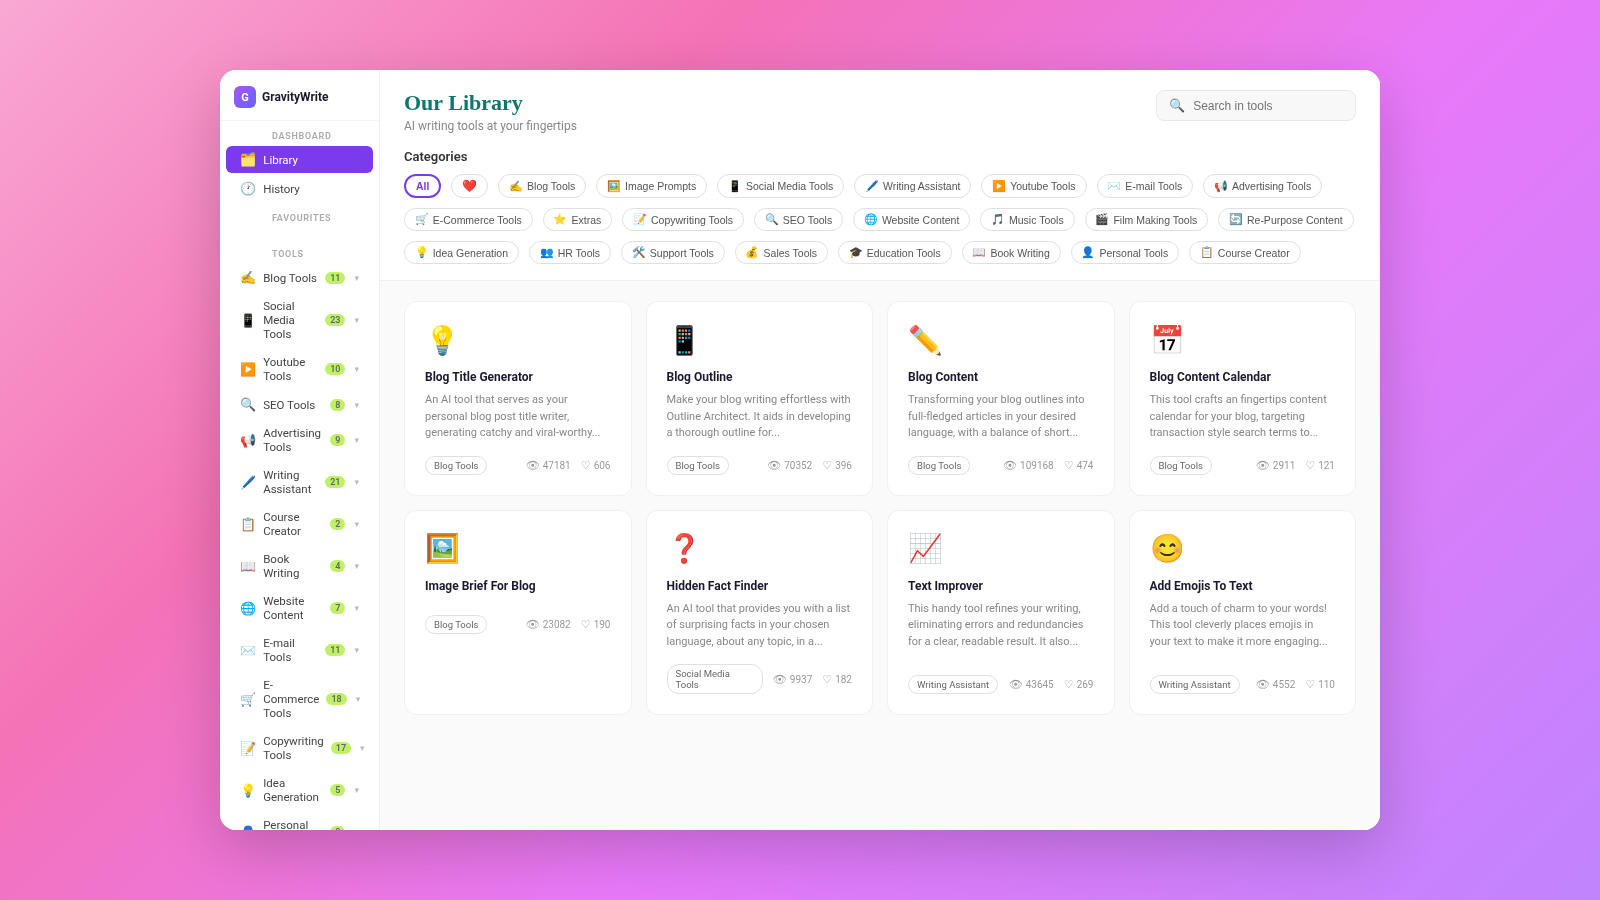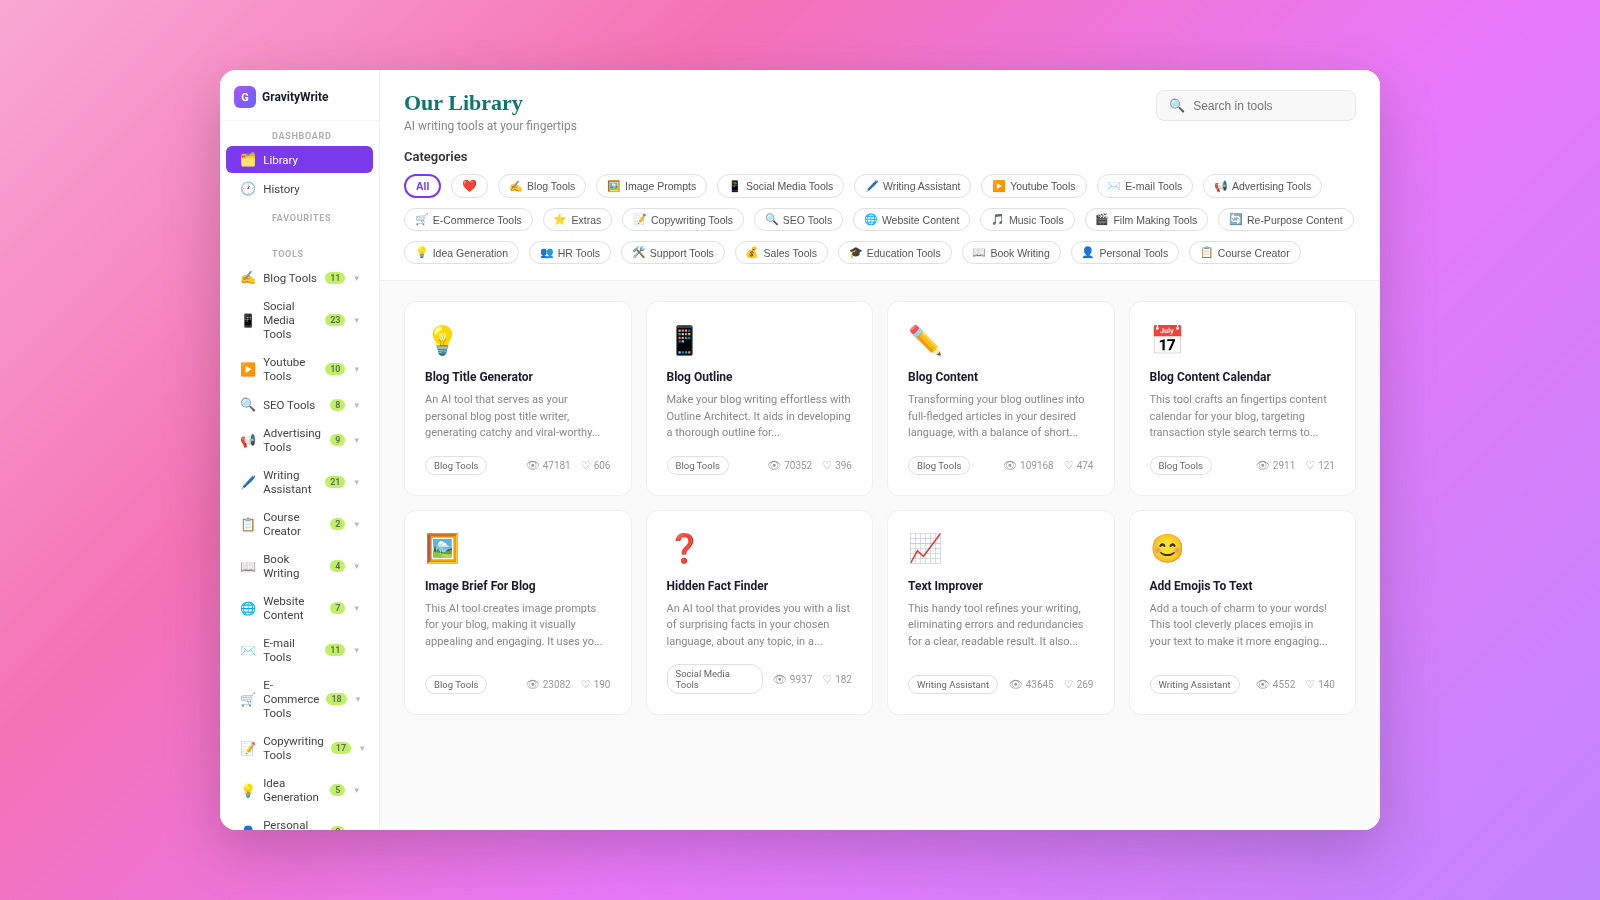--- a/index.html
+++ b/index.html
@@ -501,21 +501,20 @@
                 <span class="stat-icon">♡</span>
                 <span>121</span>
               </span>
             </div>
           </div>
         </div>
 
         <div class="card">
           <div class="card-icon">🖼️</div>
           <div class="card-title">Image Brief For Blog</div>
-          <div class="card-desc">This AI tool creates image prompts for your blog, making it visually appealing and engaging. It uses yo...</div>
           <div class="card-footer">
             <span class="card-tag">Blog Tools</span>
             <div class="card-stats">
               <span class="card-stat">
                 <span class="stat-icon">👁</span>
                 <span>23082</span>
               </span>
               <span class="card-stat">
                 <span class="stat-icon">♡</span>
                 <span>190</span>
@@ -568,21 +567,21 @@
           <div class="card-desc">Add a touch of charm to your words! This tool cleverly places emojis in your text to make it more engaging...</div>
           <div class="card-footer">
             <span class="card-tag">Writing Assistant</span>
             <div class="card-stats">
               <span class="card-stat">
                 <span class="stat-icon">👁</span>
                 <span>4552</span>
               </span>
               <span class="card-stat">
                 <span class="stat-icon">♡</span>
-                <span>140</span>
+                <span>110</span>
               </span>
             </div>
           </div>
         </div>
 
       </div>
     </div>
   </div>
 </div>
 

